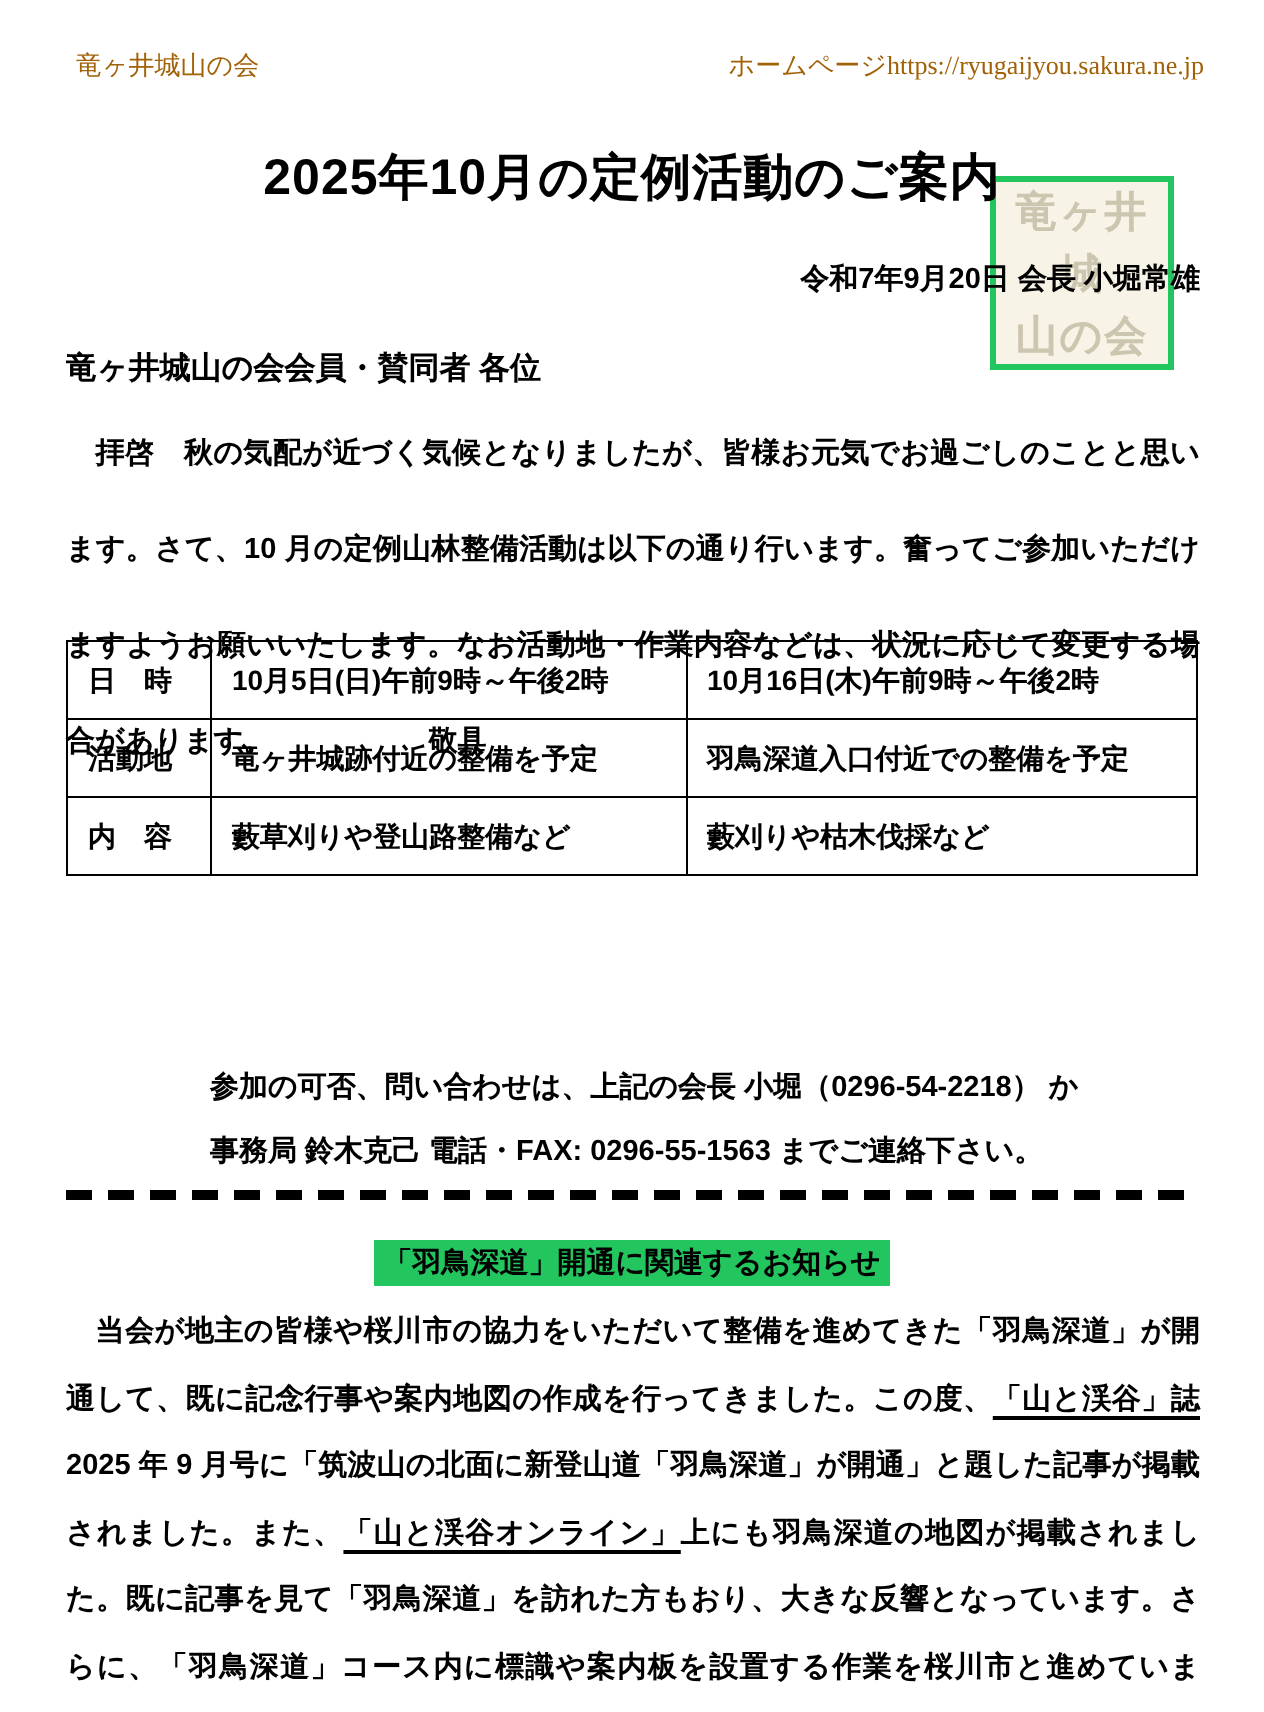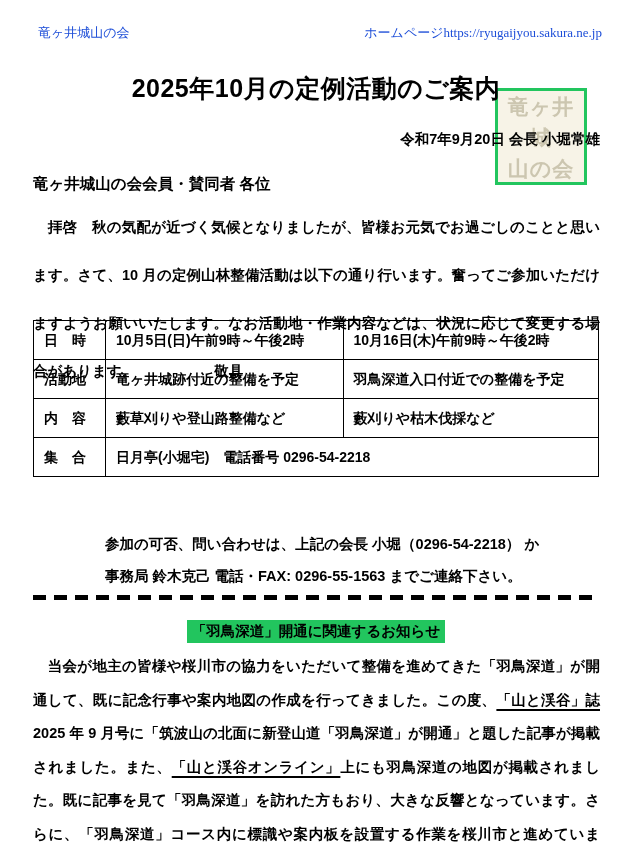--- a/index.html
+++ b/index.html
@@ -10,21 +10,21 @@
     background:#ffffff;
     overflow:hidden;
     font-family:"Liberation Sans", sans-serif;
     color:#000;
   }
   
   .hdr {
     position:absolute; top:24px; left:38px; right:30px;
     display:flex; justify-content:space-between; align-items:baseline;
     font-family:"Liberation Serif", serif;
-    font-size:13px; color:#1d4ed8;
+    font-size:13px; color:#a16207;
   }
   .hdr .right { display:flex; gap:0; align-items:baseline; }
   
   .stamp {
     position:absolute; left:495px; top:88px;
     width:92px; height:97px;
     background:#f7f3e7;
     border:3px solid #22c55e;
     color:#ccc6b0;
     font-weight:bold;
@@ -136,24 +136,20 @@
     <tr>
       <td class="lbl">活動地</td>
       <td class="c1">竜ヶ井城跡付近の整備を予定</td>
       <td class="c2">羽鳥深道入口付近での整備を予定</td>
     </tr>
     <tr>
       <td class="lbl">内　容</td>
       <td class="c1">藪草刈りや登山路整備など</td>
       <td class="c2">藪刈りや枯木伐採など</td>
     </tr>
-    <tr>
-      <td class="lbl">集　合</td>
-      <td colspan="2">日月亭(小堀宅)　電話番号 0296-54-2218</td>
-    </tr>
   </tbody>
     </table>
 
   <div class="contact">
     <div>参加の可否、問い合わせは、上記の会長 小堀（0296-54-2218） か</div>
     <div>事務局 鈴木克己 電話・FAX: 0296-55-1563 までご連絡下さい。</div>
   </div>
 
   <div class="divider"></div>
 

